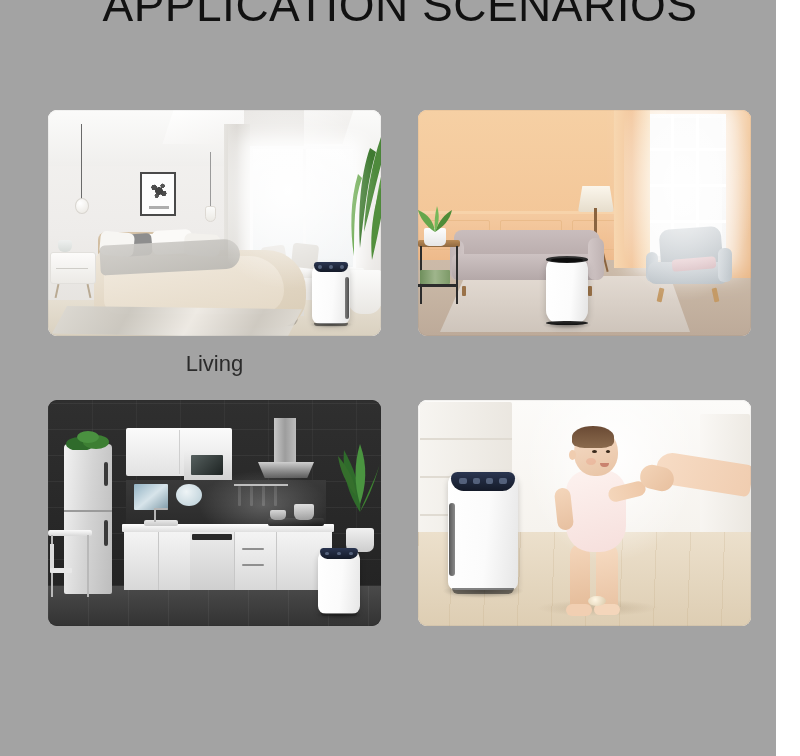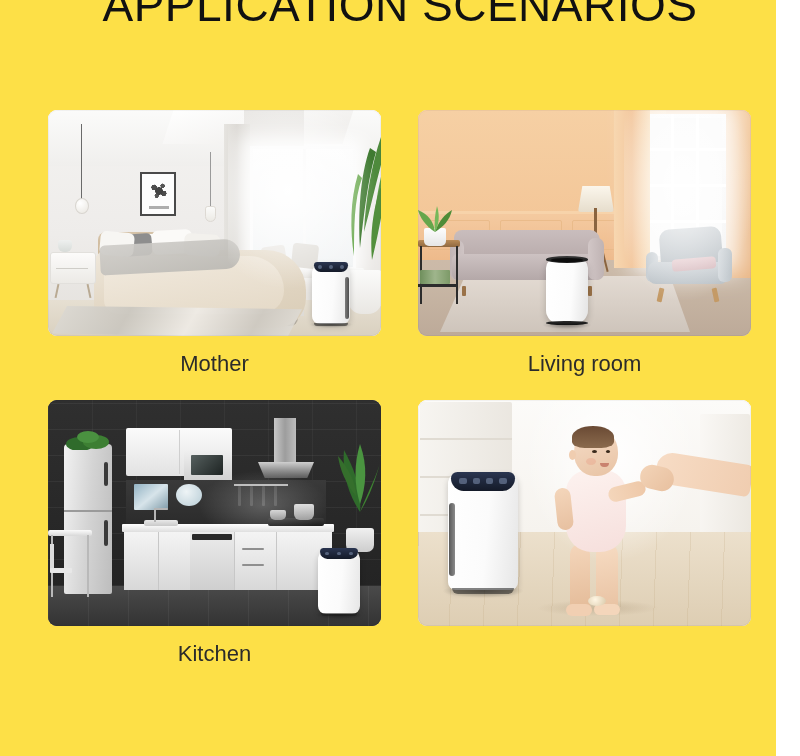--- a/index.html
+++ b/index.html
@@ -2,21 +2,21 @@
 <html><head>
 <meta charset="utf-8">
 <style>
   * { margin:0; padding:0; box-sizing:border-box; }
   html,body{
     width:800px; height:756px;
     background:#ffffff;
     font-family:"Liberation Sans", sans-serif;
     overflow:hidden;
   }
-  .page{ position:relative; width:776px; height:756px; background:#fde047; }
+  .page{ position:relative; width:776px; height:756px; background:#a3a3a3; }
 
   
   .title{
     position:absolute; left:0; top:-22px; width:800px;
     text-align:center;
     font-size:46px;
     font-weight:400;
     letter-spacing:0.5px;
     color:#111111;
     font-family:"Liberation Sans", sans-serif;
@@ -441,21 +441,21 @@
               <i></i>
               <i></i>
               <i></i>
             </div>
             <div class="vent"></div>
             <div class="foot"></div>
           </div>
         </div>
         <div class="edge-vig"></div>
       </div>
-      <div class="caption">Mother</div>
+      <div class="caption">Living</div>
     </div>
 
     <div class="card">
       <div class="thumb">
         <div class="lr">
           <div class="sc lr-floor"></div>
           <div class="sc lr-wall"></div>
           <div class="sc lr-wain"></div>
           <div class="sc lr-trim"></div>
           <div class="lr-panel" style="left:10px;width:62px"></div>
@@ -513,21 +513,20 @@
           <div class="purc" style="left:128px;top:148px;width:42px;height:66px">
             <div class="shadow"></div>
             <div class="body"></div>
             <div class="top"></div>
             <div class="inner"></div>
             <div class="base"></div>
           </div>
         </div>
         <div class="edge-vig"></div>
       </div>
-      <div class="caption">Living room</div>
     </div>
 
     <div class="card">
       <div class="thumb">
         <div class="kt">
           <div class="sc kt-wall"></div>
           <div class="sc kt-floor"></div>
           <div class="sc kt-fridge">
             <div class="kt-fridgeSplit"></div>
             <div class="kt-fridgeH1"></div>
@@ -601,21 +600,20 @@
             <div class="btns">
               <i></i>
               <i></i>
               <i></i>
             </div>
             <div class="foot"></div>
           </div>
         </div>
         <div class="edge-vig"></div>
       </div>
-      <div class="caption">Kitchen</div>
     </div>
 
     <div class="card">
       <div class="thumb">
         <div class="mc">
           <div class="sc mc-wall"></div>
           <div class="sc mc-cab">
             <div class="mc-cabL" style="top:36px"></div>
             <div class="mc-cabL" style="top:74px"></div>
             <div class="mc-cabL" style="top:112px"></div>

